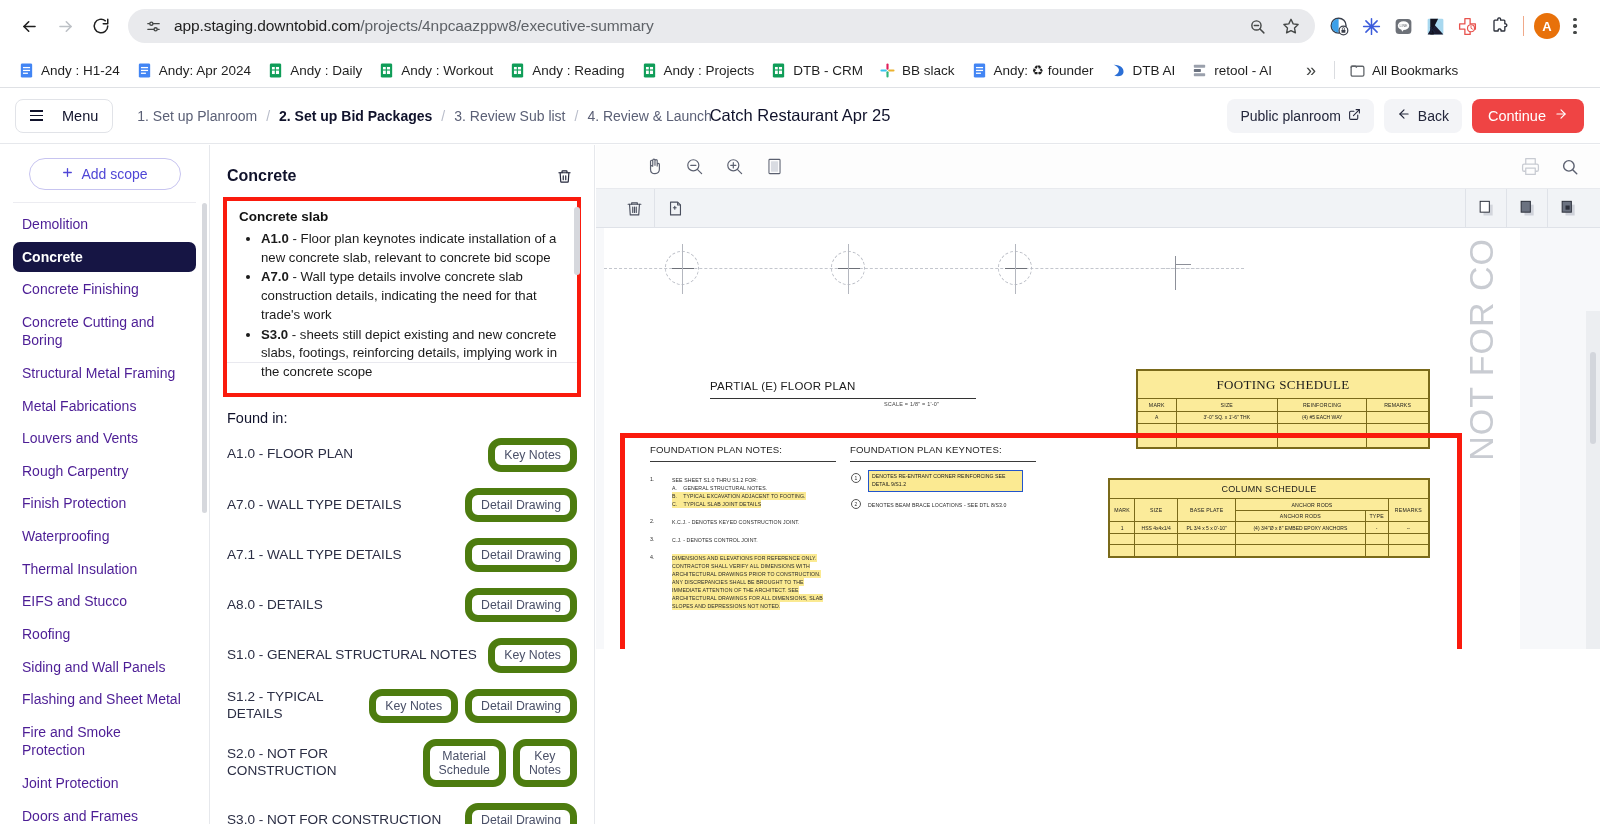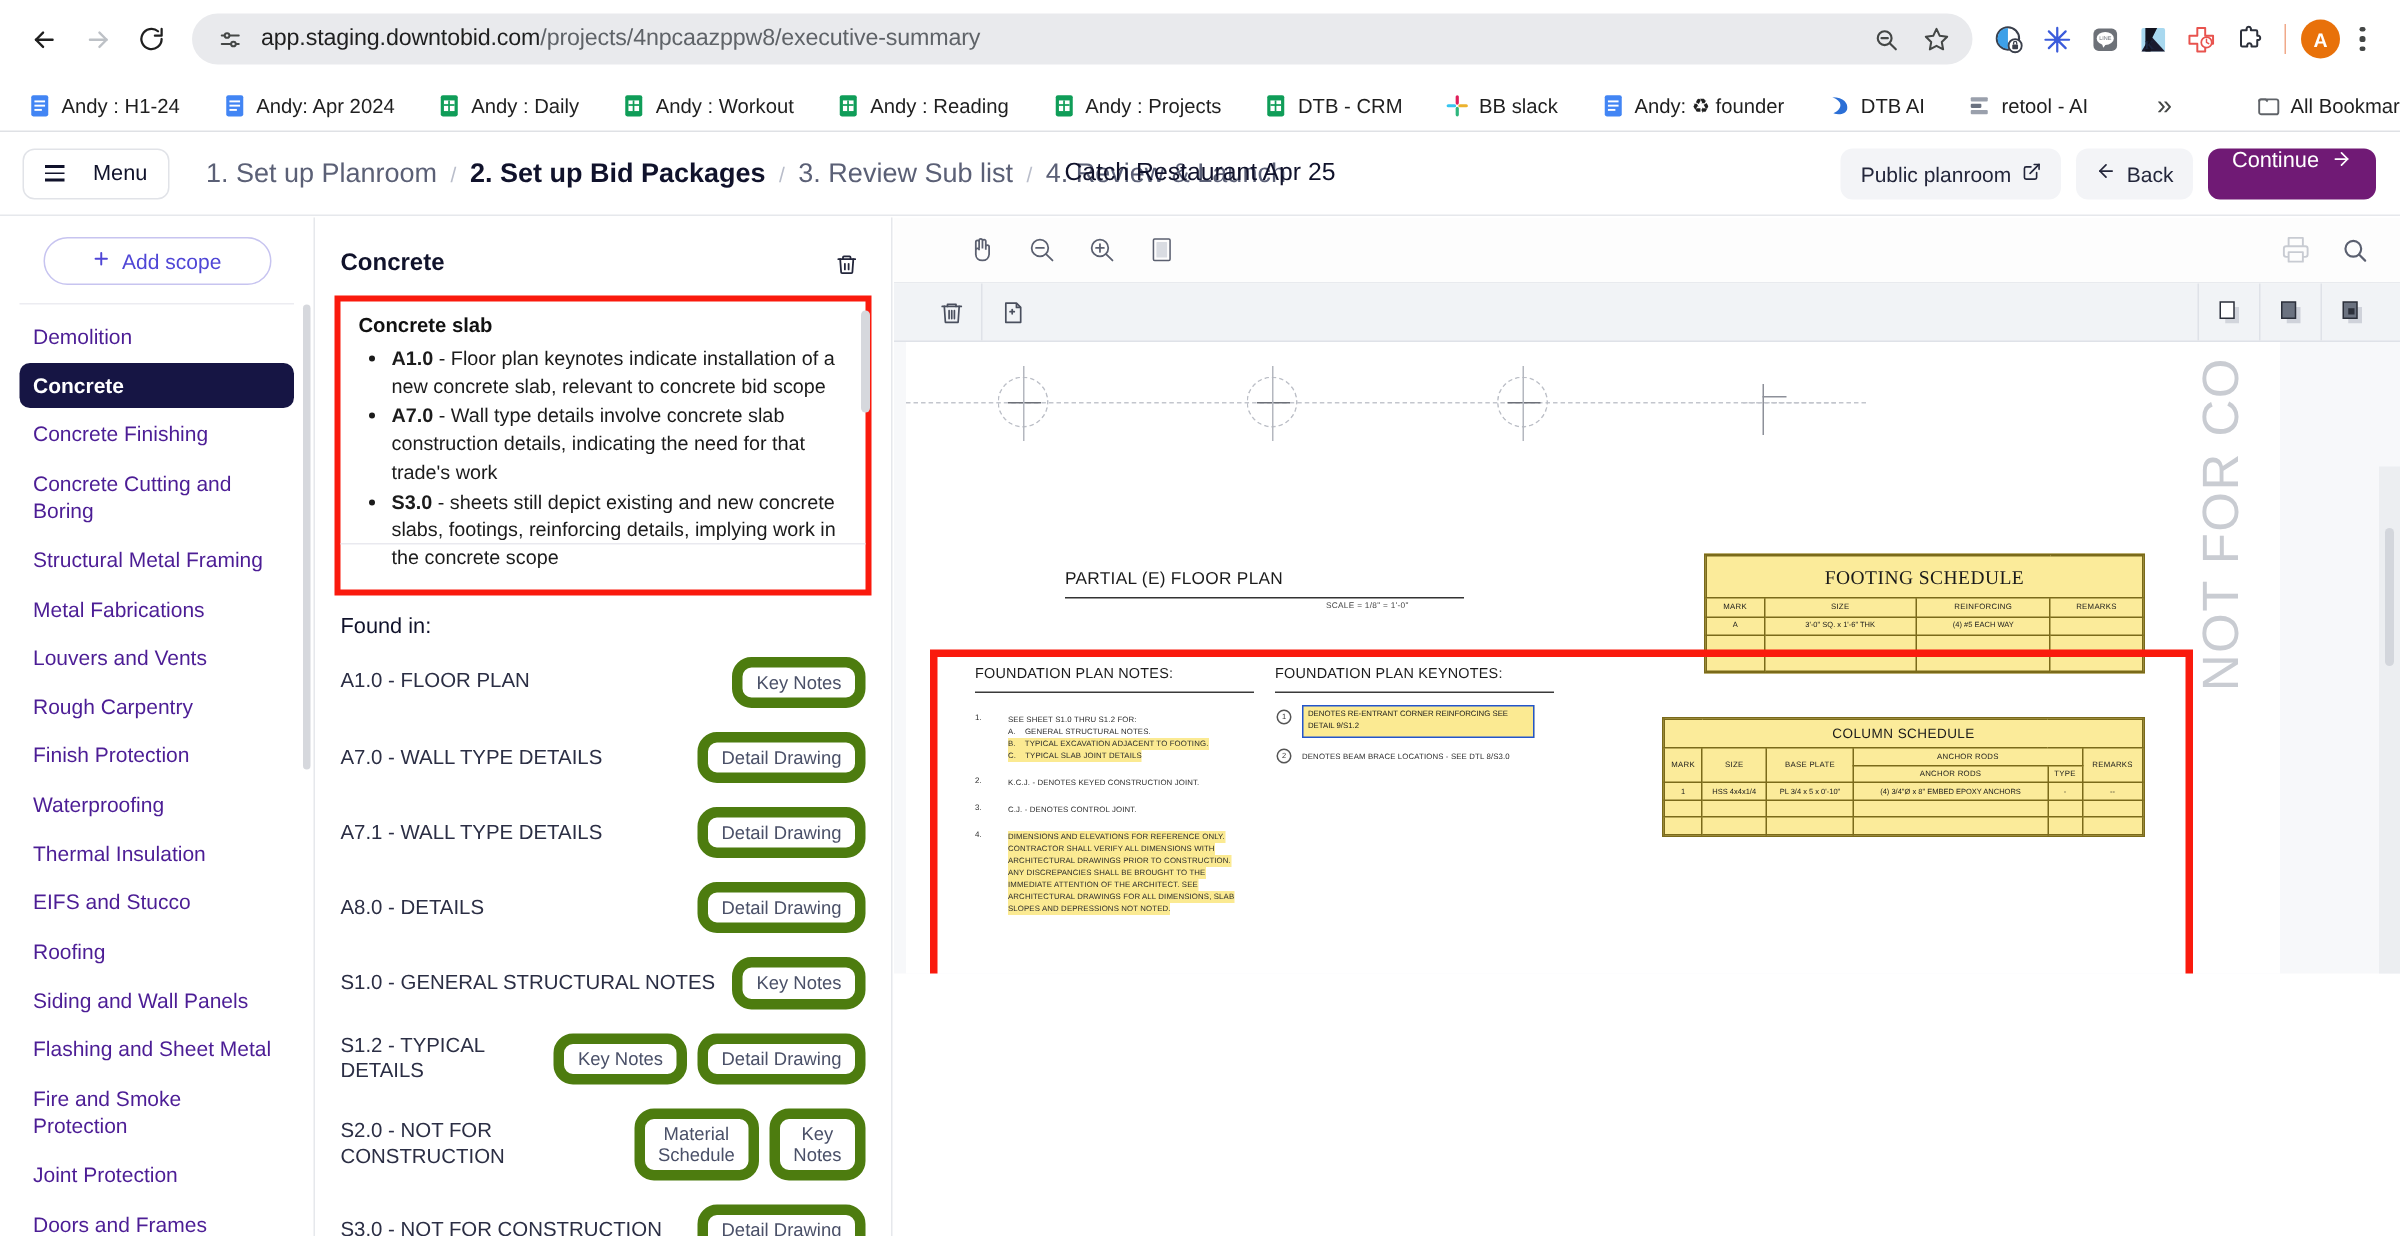--- a/index.html
+++ b/index.html
@@ -52,21 +52,21 @@
     color: #fff; font-size: 13px; font-weight: bold;
     display: flex; align-items: center; justify-content: center; cursor:pointer;
   }
   .kebab { width: 26px; height: 28px; display:flex; flex-direction:column;
     align-items:center; justify-content:center; gap:3px; cursor:pointer; }
   .kebab i { width:3.5px;height:3.5px;border-radius:50%;background:#444746;display:block; }
 
   
   .bookmarks {
     position: absolute; left: 0; top: 52px; width: 1600px; height: 36px;
-    display: flex; align-items: center; padding: 0 10px; gap: 12px;
+    display: flex; align-items: center; padding: 0 10px; gap: 0px;
   }
   .bm { display: flex; align-items: center; gap: 6px; padding: 4px 8px;
         border-radius: 6px; cursor: pointer; flex: none; }
   .bm-label { font-size: 13.5px; color: #1f1f1f; white-space: nowrap; }
   .bm-ico { width: 17px; height: 17px; flex: none; display:block; }
   .bm-overflow { font-size:18px; color:#444746; padding:2px 12px; cursor:pointer; }
   .bm-divider { width:1px; height:18px; background:#dadce0; margin:0 6px; }
   .chrome-bottom-line { position:absolute; left:0; top:87px; width:1600px; height:1px; background:#dfe1e5; }
 
   
@@ -77,39 +77,39 @@
   }
   .menu-btn {
     margin-left: 15px; height: 34px; padding: 0 14px;
     border: 1px solid #e1e3e8; border-radius: 8px; background: #fff;
     display: flex; align-items: center; gap: 19px; cursor: pointer;
     font-size: 14.5px; color: #10122b;
   }
   .hamburger { display:flex; flex-direction:column; gap:3px; }
   .hamburger i { width: 13px; height: 1.6px; background:#10122b; display:block; }
   .steps { display: flex; align-items: center; margin-left: 24px; }
-  .step { font-size: 18px; color: #5b6076; cursor: pointer; white-space: nowrap; }
+  .step { font-size: 14px; color: #5b6076; cursor: pointer; white-space: nowrap; }
   .step.active { color: #10122b; font-weight: 700; }
   .step-sep { color: #b9bdca; margin: 0 9px; font-size: 14px; }
   .proj-title {
     position:absolute; left:0; right:0; text-align:center;
     font-size: 16.5px; color: #10122b; pointer-events:none;
   }
   .hdr-right {
     margin-left: auto; display: flex; align-items: center; gap: 10px;
     margin-right: 16px; z-index: 2;
   }
   .btn-ghost {
     height: 34px; padding: 0 13px; border-radius: 8px; background: #f3f4f7;
     display: flex; align-items: center; gap: 7px; cursor: pointer;
     font-size: 14px; color: #23263b; border: none;
   }
   .btn-primary {
-    height: 34px; padding: 0 16px; border-radius: 8px; background: #701a75;
-    display: flex; gap: 8px; cursor: pointer;
+    height: 34px; padding: 0 16px; border-radius: 8px; background: #ef4444;
+    display: flex; align-items: center; gap: 8px; cursor: pointer;
     font-size: 14.5px; color: #fff; border: none; font-weight:500;
   }
 
   
   .sidebar {
     position: absolute; left: 0; top: 145px; width: 210px; height: 679px;
     background: #fff; border-right: 1px solid #e6e8ec; overflow: hidden;
   }
   .add-scope {
     margin: 13px auto 0; width: 152px; height: 32px;

